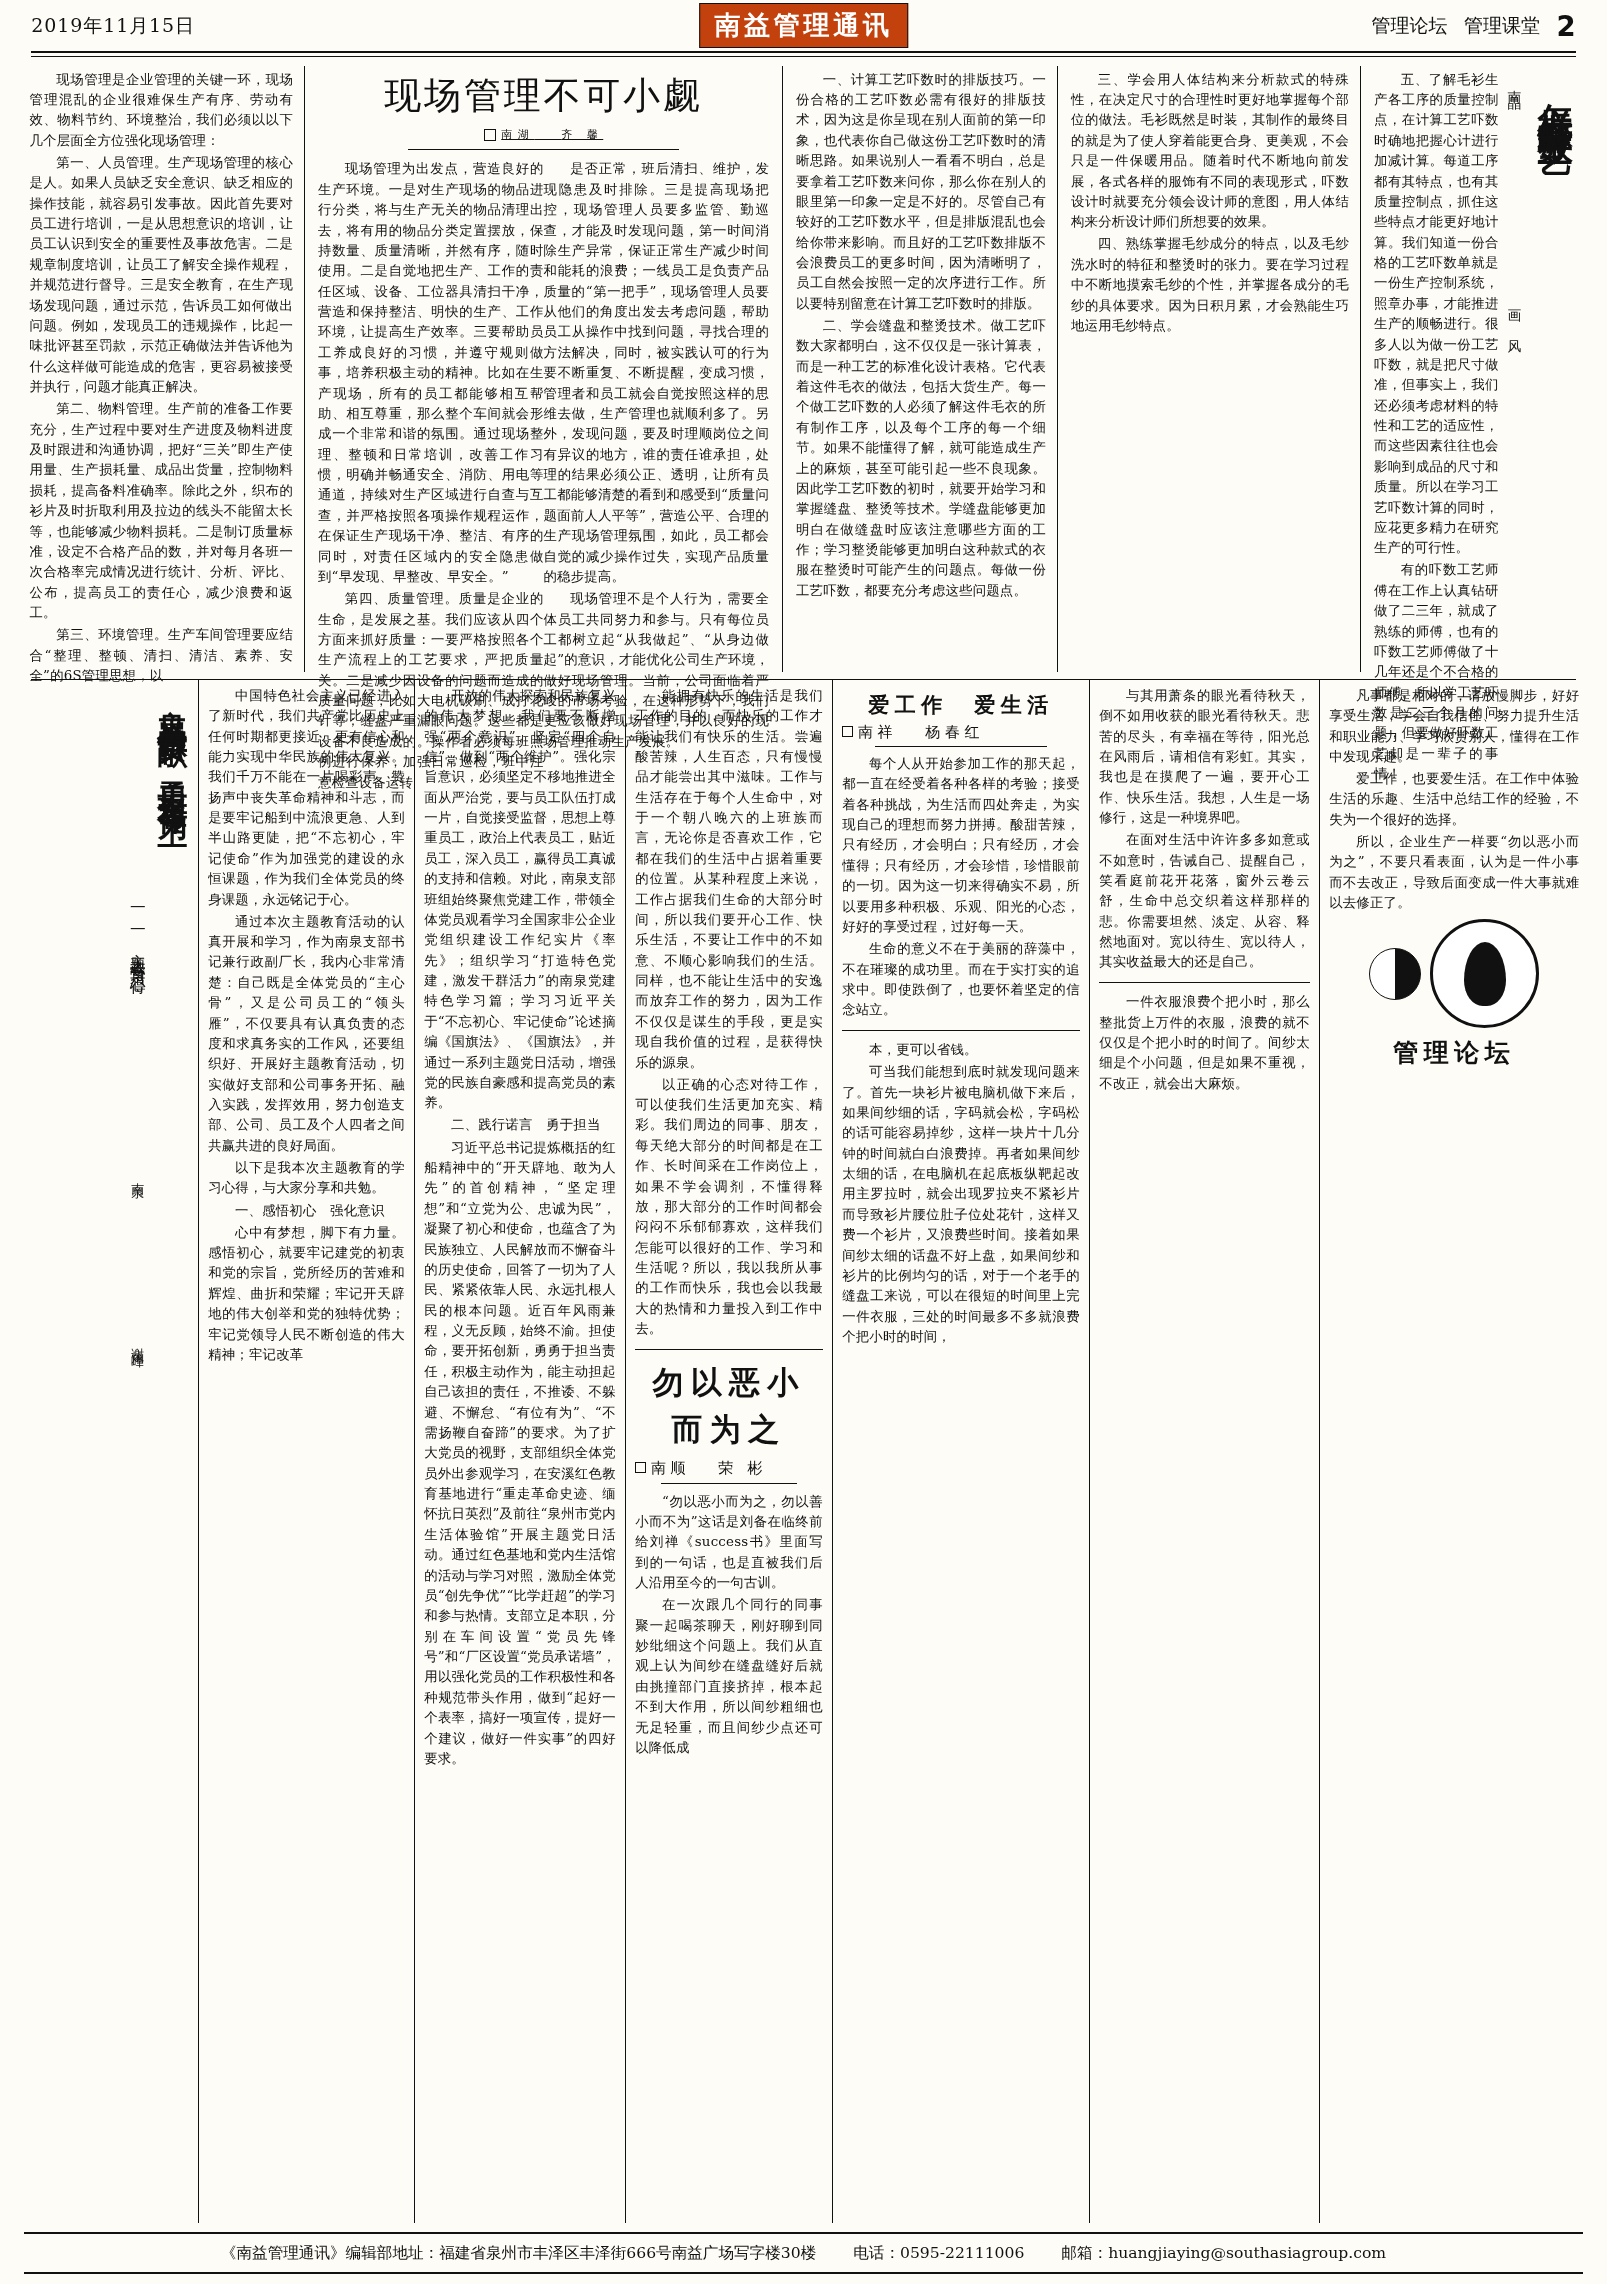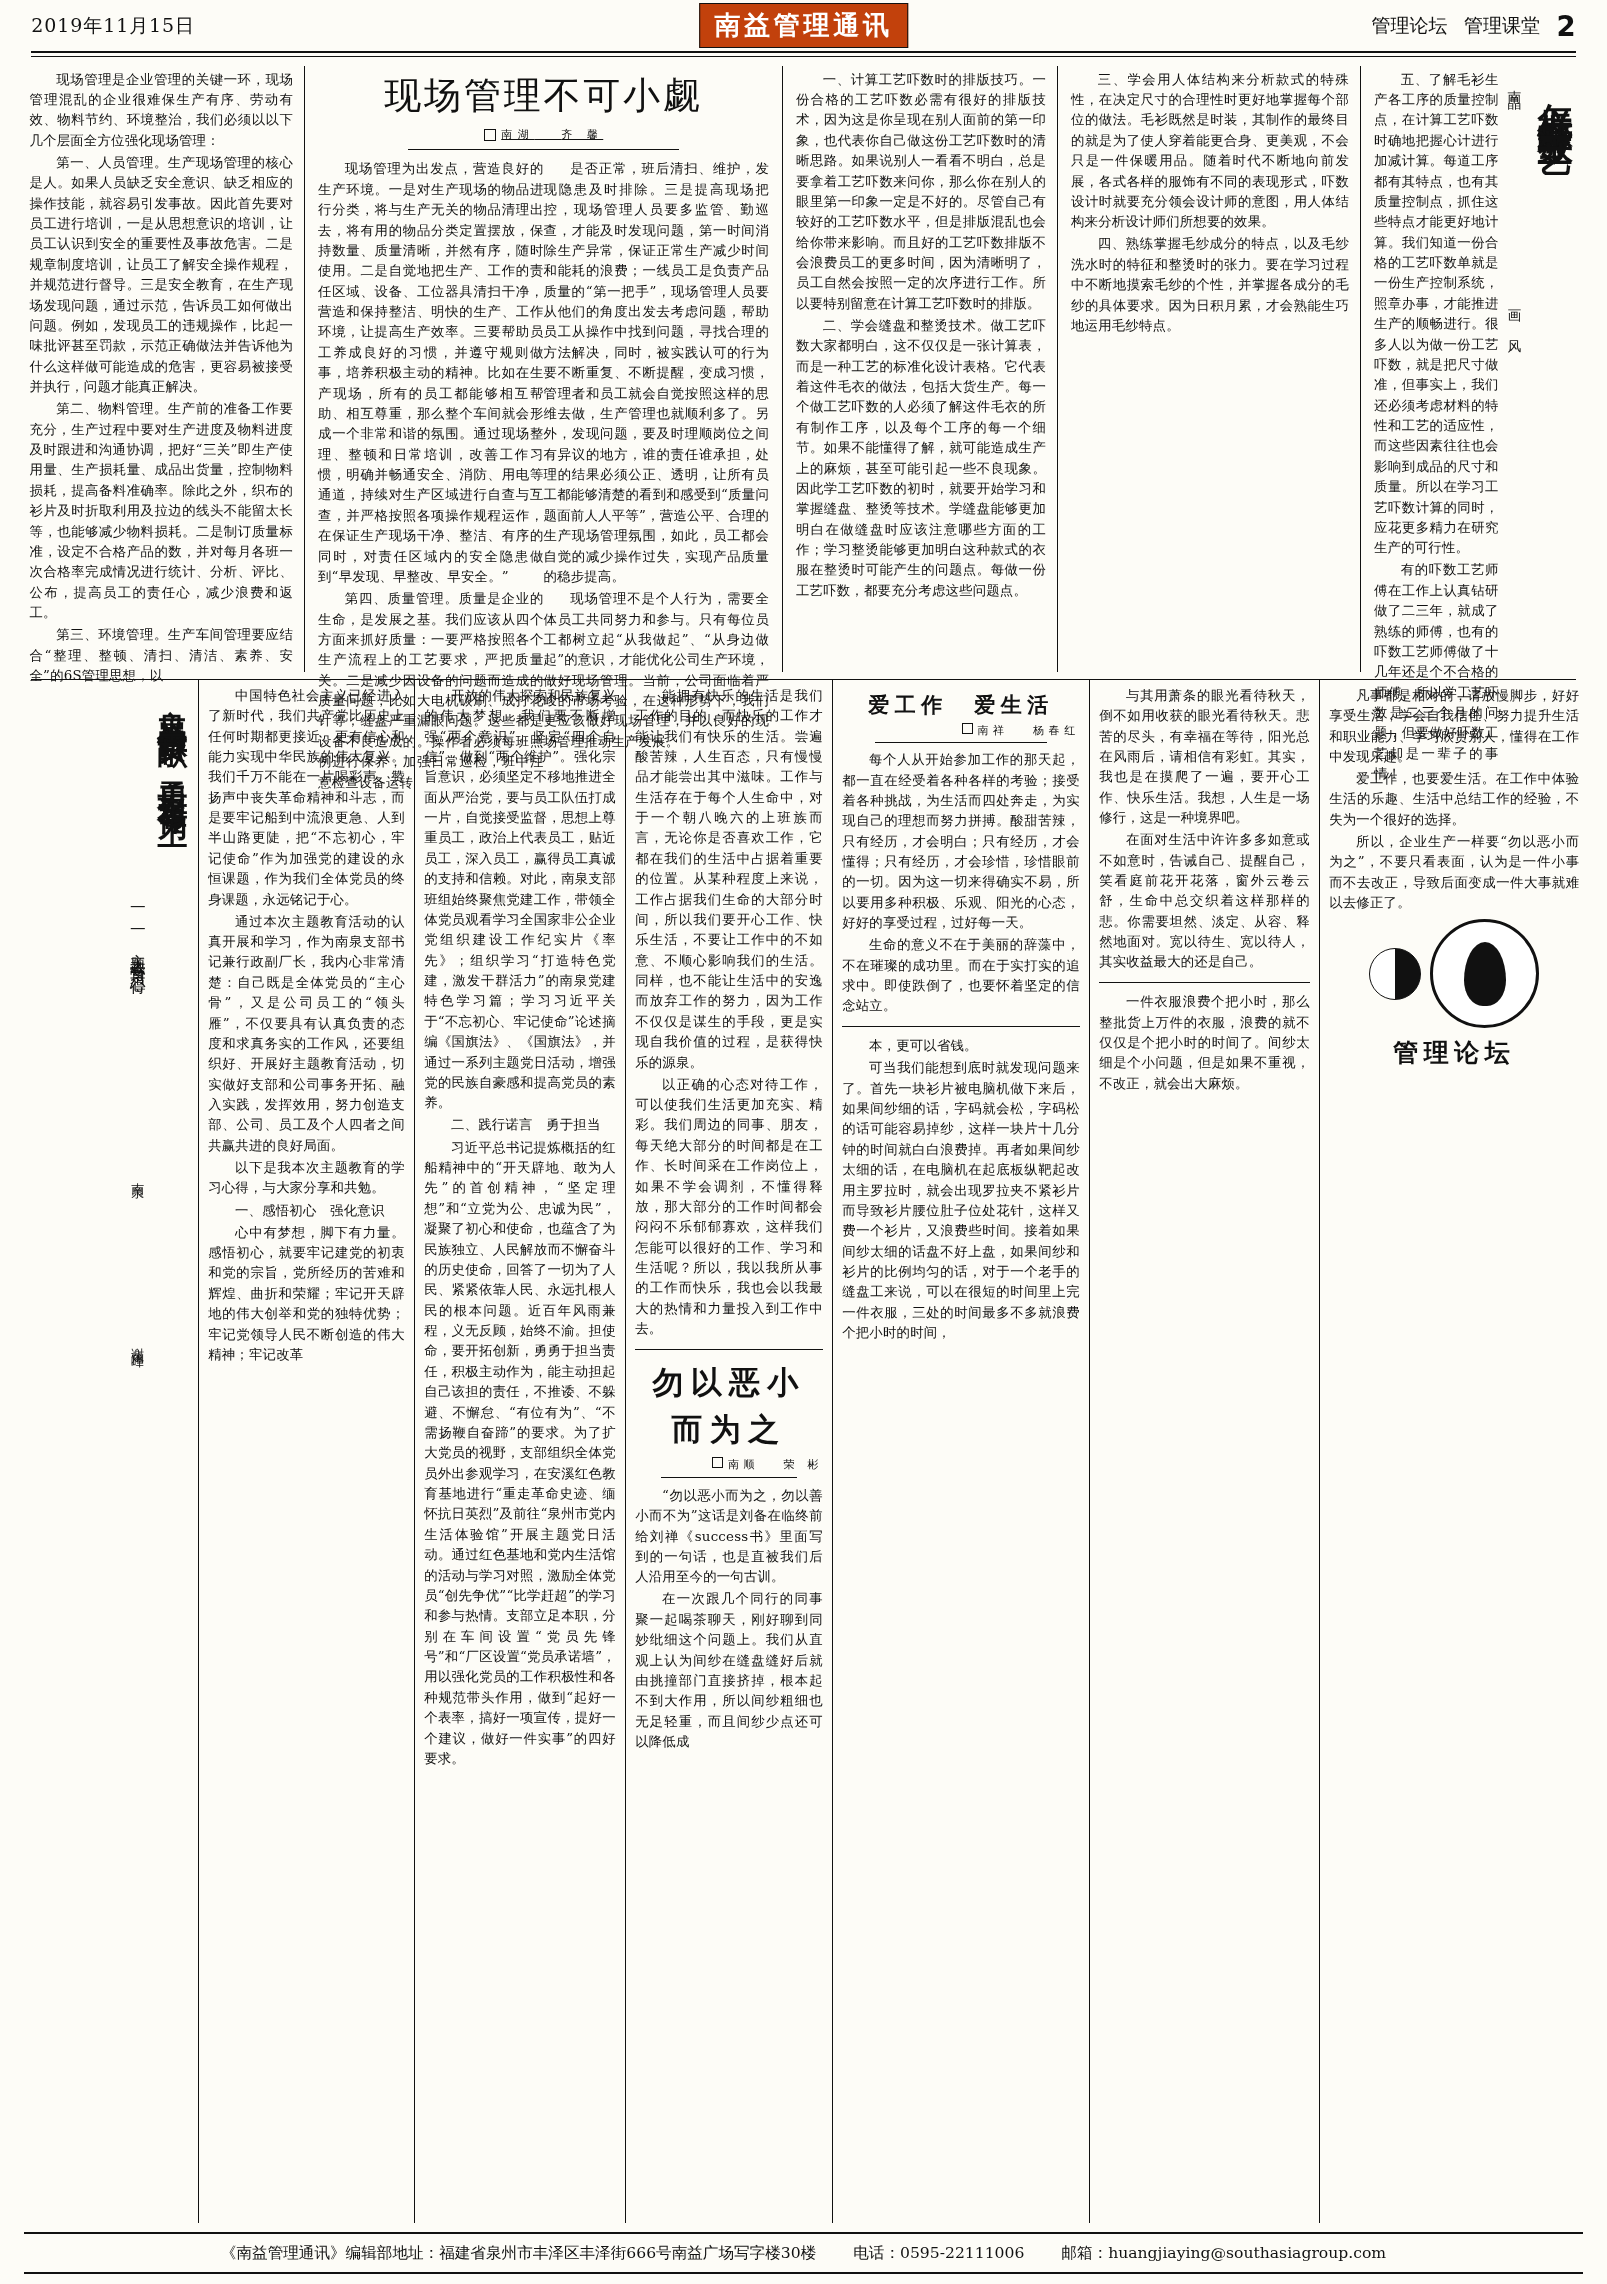--- a/index.html
+++ b/index.html
@@ -102,21 +102,21 @@
   }
   .vert-author{
     writing-mode:vertical-rl;text-orientation:upright;
     font-size:13px;letter-spacing:3.7px;height:165px;margin-right:3.7px;
   }
 
   .headline-2{
     font-family:"DejaVu Serif","Liberation Serif",serif;
     font-size:31px;font-weight:bold;letter-spacing:7.3px;text-align:center;margin:5.5px 0 3.7px 0;
   }
-  .byline2{font-size:11px;text-align:right;letter-spacing:4.6px;margin-bottom:3.7px;}
+  .byline2{font-size:15px;text-align:left;letter-spacing:4.6px;margin-bottom:3.7px;}
   .dbl-underline{border-bottom:0.9px solid #111;width:72%;margin:1.8px auto 7.3px auto;}
 
   .section-sep{border-top:0.9px solid #111;margin:9.2px 0 9.2px 0;}
 
   
   .brand-logo{
     margin:13px auto 0 auto;width:230px;height:138px;border:0;
     display:flex;flex-direction:column;align-items:center;justify-content:center;
   }
   .yinyang{width:50px;height:50px;border-radius:50%;

